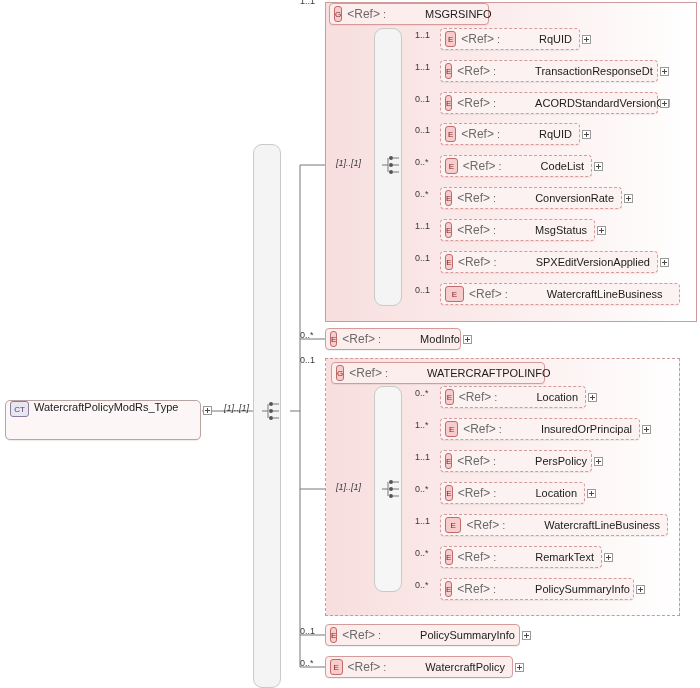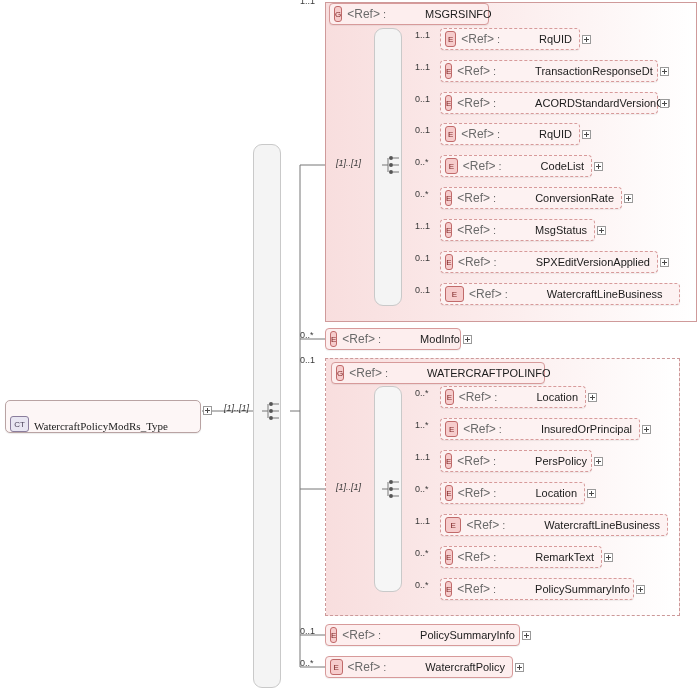--- a/index.html
+++ b/index.html
@@ -15,32 +15,32 @@
   .canvas{position:absolute;left:0;top:0;width:700px;height:688px;}
   svg.wires{position:absolute;left:0;top:0;width:700px;height:688px;pointer-events:none;}
 
   
   .ct-node{
     position:absolute;
     box-sizing:border-box;
     border:1px solid #b9a3a3;
     border-radius:5px;
     background:#fdf6f6;
-    display:flex;align-items:flex-end;
+    display:flex;align-items:flex-start;
     padding:0 6px 0 4px;
-    height:33px;
+    height:40px;
     box-shadow:0 1px 1px rgba(0,0,0,.08);
   }
   .ct-badge{
     width:17px;height:14px;border:1px solid #8a7d9c;border-radius:3px;
     background:#e9e6f2;color:#4a4158;font-size:8px;
     display:flex;align-items:center;justify-content:center;
     margin-right:5px;letter-spacing:0;
   }
-  .ct-label{font-size:11px;color:#222;font-family:Liberation Serif, serif;}
+  .ct-label{font-size:11px;color:#222;}
 
   
   .refbox{
     position:absolute;
     box-sizing:border-box;
     height:22px;
     border:1px solid #d79a9a;
     border-radius:4px;
     background:#fdeeee;
     display:flex;align-items:center;

